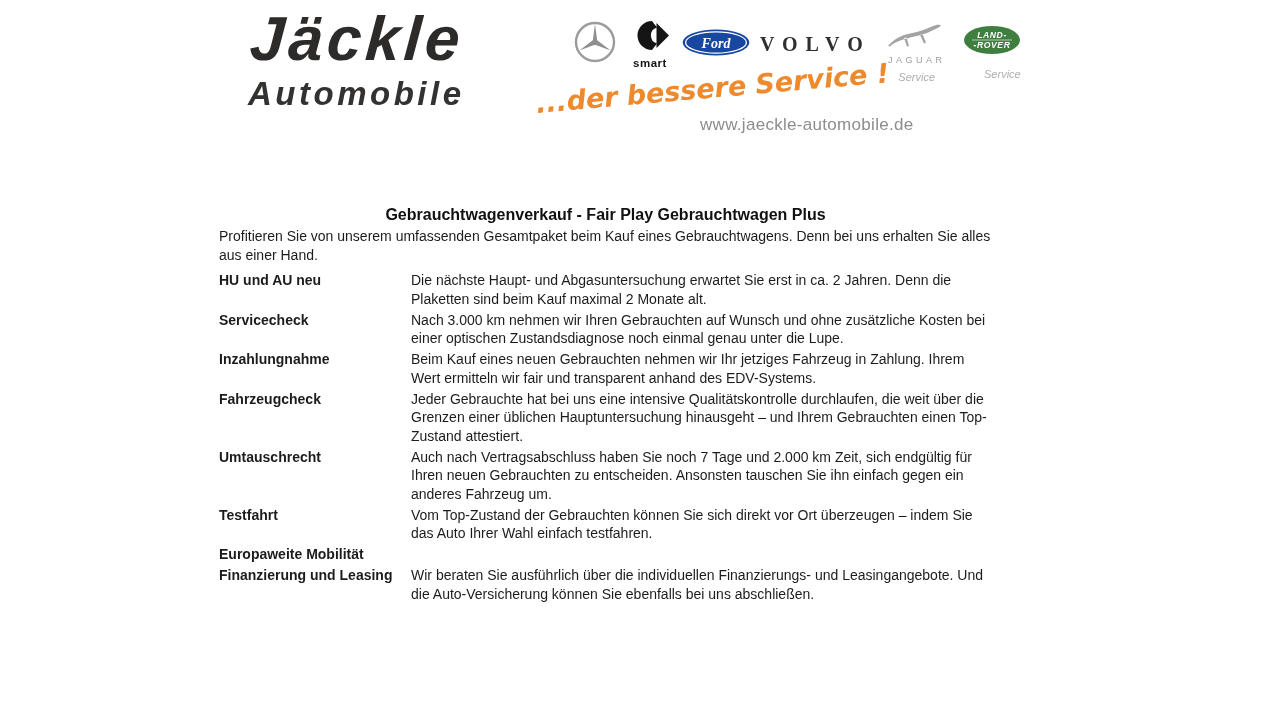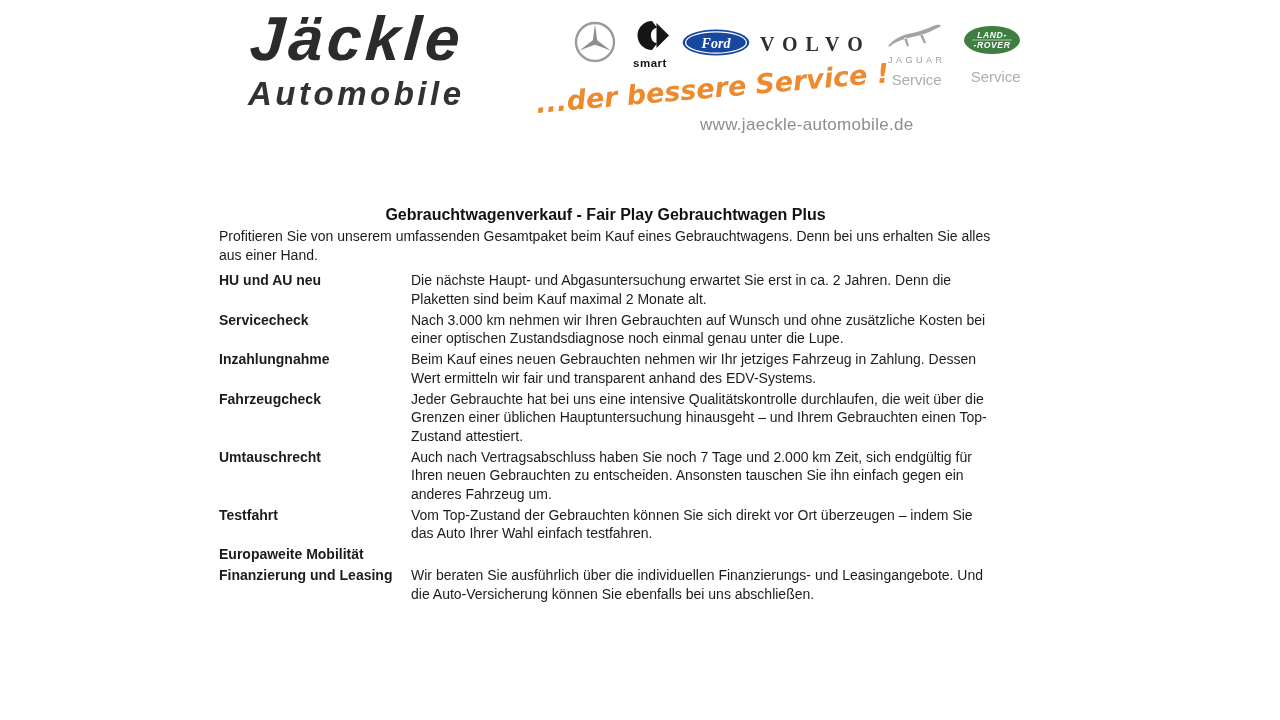--- a/index.html
+++ b/index.html
@@ -67,23 +67,24 @@
     letter-spacing: 0.5px;
   }
   .jaguar-word {
     font-size: 9px;
     letter-spacing: 3.5px;
     color: #9d9d9d;
     margin-top: 3px;
     white-space: nowrap;
   }
   .service-label {
-    font-size: 15px;
+    font-size: 11px;
     color: #adadad;
     margin-top: 6px;
+    font-style: italic;
   }
   .brand-landrover .service-label { margin-top: 9px; }
 
   .tagline {
     position: absolute;
     left: 536px;
     top: 88px;
     font-family: "DejaVu Sans", sans-serif;
     font-size: 27px;
     font-weight: bold;
@@ -215,21 +216,21 @@
       <div class="feature-row">
       <div class="feature-term">HU und AU neu</div>
       <div class="feature-desc">Die nächste Haupt- und Abgasuntersuchung erwartet Sie erst in ca. 2 Jahren. Denn die Plaketten sind beim Kauf maximal 2 Monate alt.</div>
     </div>
       <div class="feature-row">
       <div class="feature-term">Servicecheck</div>
       <div class="feature-desc">Nach 3.000 km nehmen wir Ihren Gebrauchten auf Wunsch und ohne zusätzliche Kosten bei einer optischen Zustandsdiagnose noch einmal genau unter die Lupe.</div>
     </div>
       <div class="feature-row">
       <div class="feature-term">Inzahlungnahme</div>
-      <div class="feature-desc">Beim Kauf eines neuen Gebrauchten nehmen wir Ihr jetziges Fahrzeug in Zahlung. Dessen Wert ermitteln wir fair und transparent anhand des EDV-Systems.</div>
+      <div class="feature-desc">Beim Kauf eines neuen Gebrauchten nehmen wir Ihr jetziges Fahrzeug in Zahlung. Ihrem Wert ermitteln wir fair und transparent anhand des EDV-Systems.</div>
     </div>
       <div class="feature-row">
       <div class="feature-term">Fahrzeugcheck</div>
       <div class="feature-desc">Jeder Gebrauchte hat bei uns eine intensive Qualitätskontrolle durchlaufen, die weit über die Grenzen einer üblichen Hauptuntersuchung hinausgeht – und Ihrem Gebrauchten einen Top-Zustand attestiert.</div>
     </div>
       <div class="feature-row">
       <div class="feature-term">Umtauschrecht</div>
       <div class="feature-desc">Auch nach Vertragsabschluss haben Sie noch 7 Tage und 2.000 km Zeit, sich endgültig für Ihren neuen Gebrauchten zu entscheiden. Ansonsten tauschen Sie ihn einfach gegen ein anderes Fahrzeug um.</div>
     </div>
       <div class="feature-row">

